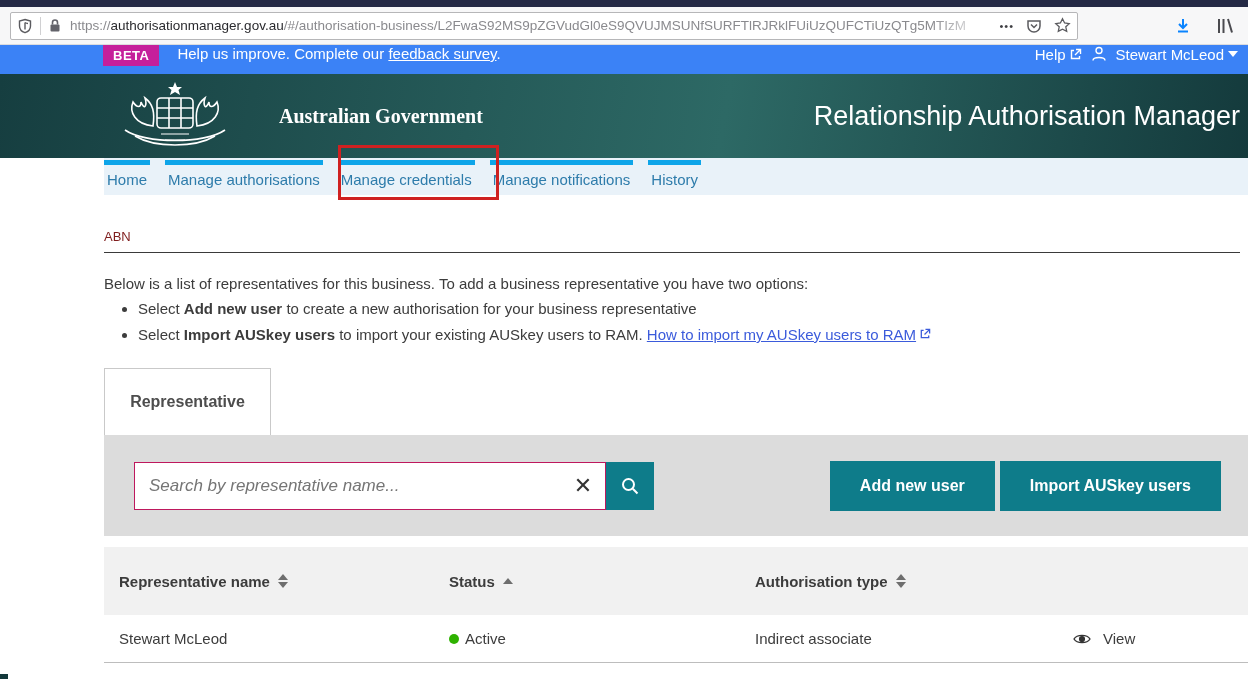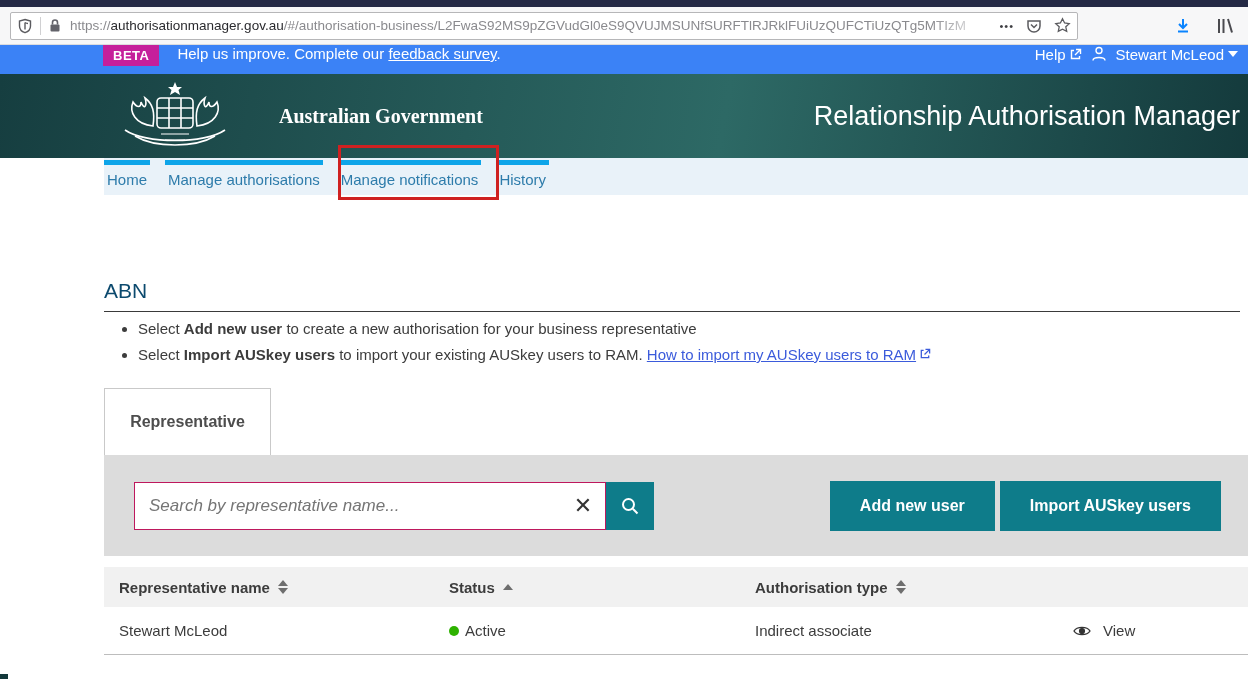--- a/index.html
+++ b/index.html
@@ -47,21 +47,21 @@
   
   .nav-band { height:37px; background:#fff; }
   .nav-inner { margin-left:104px; height:100%; background:#e9f2f9;
     display:flex; align-items:flex-start; padding-top:2px; }
   .nav-tab { margin-right:15px; border-top:5px solid #0ea5e9; padding:6px 3px 0 3px;
     font-size:15px; color:#2e7cab; cursor:pointer; white-space:nowrap; }
   .nav-tab:first-child { margin-left:0; }
 
   
   .content { padding:0 8px 0 104px; }
-  .abn-heading { margin-top:84px; font-size:21px; color:#0c4a6e; padding-bottom:8px; }
+  .abn-heading { margin-top:34px; font-size:13px; color:#7f1d1d; padding-bottom:8px; }
   .abn-rule { border:none; border-top:1px solid #3a3a3a; }
   .intro { margin-top:22px; font-size:15px; color:#3c3c3c; }
   ul.options { margin:8px 0 0 34px; font-size:15px; color:#3c3c3c; }
   ul.options li { margin-bottom:9px; }
   .link { color:#3b5bdb; text-decoration:underline; cursor:pointer; }
   .ext-icon { display:inline-block; margin-left:3px; }
 
   .rep-tab { margin-top:25px; width:167px; height:67px; background:#fff;
     border:1px solid #c9c9c9; border-bottom:none; display:flex; align-items:center;
     justify-content:center; font-size:16px; font-weight:bold; color:#4d4d4d;
@@ -79,21 +79,21 @@
     cursor:pointer; line-height:46px; }
   .search-btn { width:48px; height:48px; background:#0e7c8a; border:none;
     display:flex; align-items:center; justify-content:center; cursor:pointer; }
   .band-buttons { margin-left:auto; display:flex; gap:5px; padding-right:27px; }
   .teal-btn { background:#0e7c8a; color:#fff; font-weight:bold; font-size:16px;
     border:none; height:50px; padding:0 30px; cursor:pointer;
     font-family:"Liberation Sans", sans-serif; }
 
   .table-wrap { margin-left:104px; margin-top:11px; }
   .t-grid { display:grid; grid-template-columns:330px 306px 318px 1fr; }
-  .t-head { background:#f1f1f1; height:40px; align-items:center;
+  .t-head { background:#f1f1f1; height:68px; align-items:center;
     font-weight:bold; font-size:15px; color:#3c3c3c; }
   .t-head > div { padding-left:15px; display:flex; align-items:center; gap:8px; }
   .t-row { background:#fff; height:48px; align-items:center; font-size:15px;
     color:#3c3c3c; border-bottom:1px solid #bdbdbd; }
   .t-row > div { padding-left:15px; display:flex; align-items:center; }
   .status-dot { width:10px; height:10px; border-radius:50%; background:#2eb200;
     margin-right:6px; }
   .view-cell { gap:12px; cursor:pointer; }
 
   .sort-stack { display:inline-flex; flex-direction:column; gap:2px; }
@@ -197,29 +197,31 @@
     </svg>
   </div>
   <span class="gov-name">Australian Government</span>
   <span class="app-title">Relationship Authorisation Manager</span>
 </div>
 
 <div class="nav-band">
   <div class="nav-inner">
     <span class="nav-tab">Home</span>
     <span class="nav-tab">Manage authorisations</span>
+    <span class="nav-tab">Manage credentials</span>
     <span class="nav-tab">Manage notifications</span>
     <span class="nav-tab">History</span>
   </div>
 </div>
 
 <div class="content">
   <div class="abn-heading">ABN</div>
   <hr class="abn-rule">
 
+  <p class="intro">Below is a list of representatives for this business. To add a business representative you have two options:</p>
 
   <ul class="options">
     <li><span>Select </span><b>Add new user</b><span> to create a new authorisation for your business representative</span></li>
     <li><span>Select </span><b>Import AUSkey users</b><span> to import your existing AUSkey users to RAM. </span><span class="link">How to import my AUSkey users to RAM</span><span class="ext-icon"><svg width="12" height="12" viewBox="0 0 13 13" fill="none" stroke="#3b5bdb" stroke-width="1.4">
             <path d="M5 2.5 H2.5 V10.5 H10.5 V8"></path>
             <path d="M7 1.5 H11.5 V6 M11.5 1.5 L6 7"></path>
           </svg></span></li>
   </ul>
 
   <div class="rep-tab">Representative</div>

